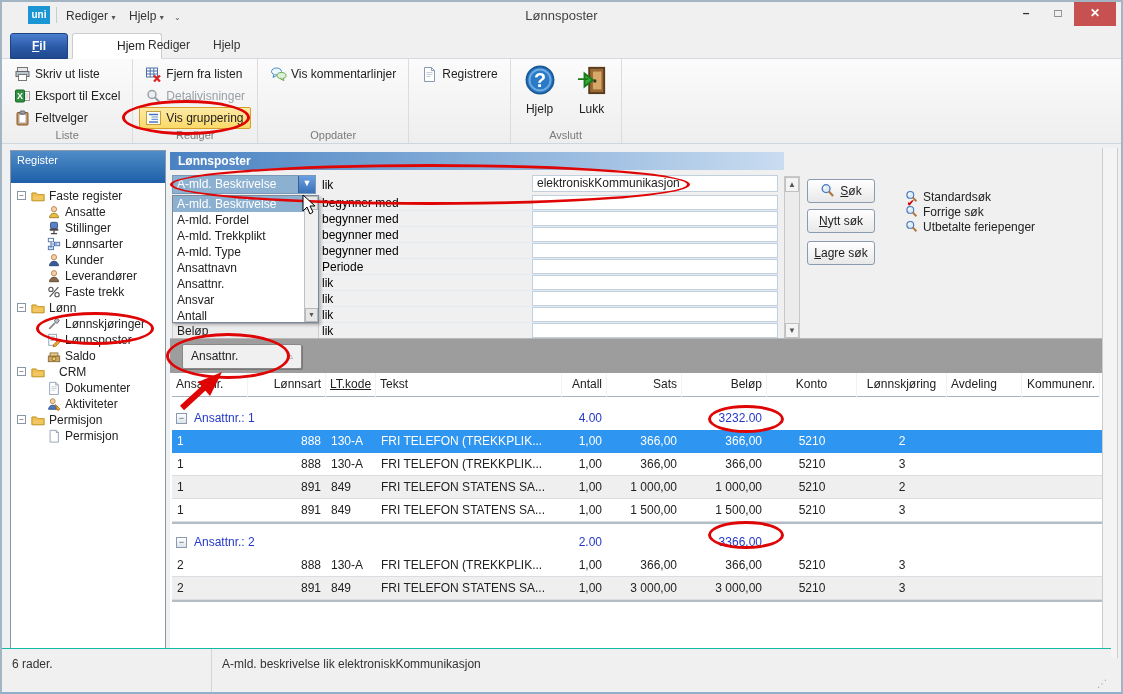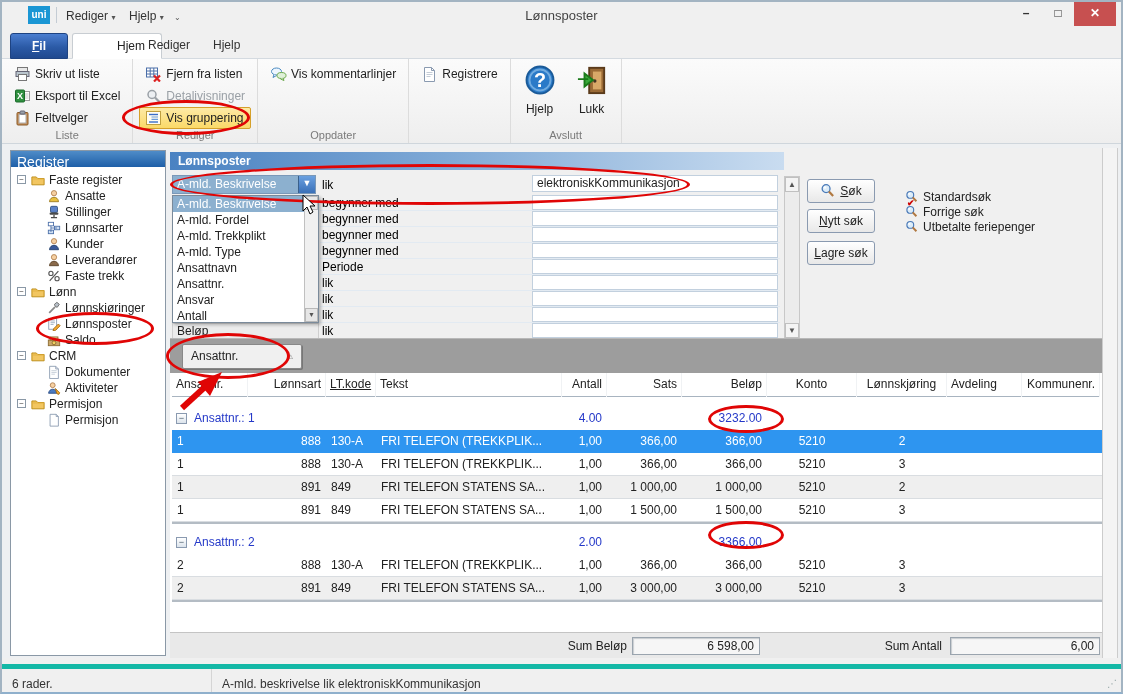--- a/index.html
+++ b/index.html
@@ -37,21 +37,21 @@
   .rbtn .ricon { width:17px; height:16px; margin-right:4px; flex:none; }
   .rbtn.hl { background:linear-gradient(#fdeaa6,#fbd968); border:1px solid #d5a02a; }
   .rbtn.dis { color:#9aa0a6; }
   .rgroup-big { display:flex; gap:6px; }
   .bigbtn { width:46px; text-align:center; padding-top:2px; }
   .bigbtn .bicon { display:inline-block; width:30px; height:30px; }
   .bigbtn .blabel { display:block; margin-top:4px; }
   
   .workspace { position:absolute; left:0; top:142px; right:0; bottom:34px; background:#eef0f2; }
   .sidebar { position:absolute; left:8px; top:6px; width:156px; bottom:2px; background:#fff; border:1px solid #8a98a6; }
-  .side-header { height:16px; background:linear-gradient(#4f8cc8,#1e5fa8); color:#fff; padding:3px 6px; font-size:14px; }
+  .side-header { height:32px; background:linear-gradient(#4f8cc8,#1e5fa8); color:#fff; padding:3px 6px; font-size:11px; }
   .tree { padding-top:5px; }
   .titem { position:relative; height:16px; line-height:16px; white-space:nowrap; cursor:default; }
   .titem .exp { position:absolute; left:6px; top:3px; width:9px; height:9px; border:1px solid #8a98a6;
                 background:#fff; font-size:8px; line-height:7px; text-align:center; color:#444; }
   .titem .ticon { position:absolute; top:1px; width:14px; height:14px; }
   .titem .tlabel { position:absolute; top:0; }
   
   .main { position:absolute; left:168px; top:4px; width:948px; bottom:2px; background:#fff; }
   .filter-area { position:absolute; left:0; top:0; width:932px; height:192px; background:#f0f0f0; }
   .panel-header { position:absolute; left:0; top:4px; width:614px; height:18px; color:#fff; font-weight:bold;
@@ -104,21 +104,21 @@
   .gsep { height:2px; background:#b4bcc4; }
   .ggap { height:7px; background:#fff; }
   
   .sumrow { position:absolute; left:0; top:484px; width:932px; height:26px; background:#e9e9e9; border-top:1px solid #c4c4c4; }
   .sumlabel { position:absolute; top:5px; height:17px; line-height:17px; text-align:right; color:#222; }
   .sumfield { position:absolute; top:4px; height:18px; background:#f6f6f6; border:1px solid #9aa4ae;
               box-shadow:inset 1px 1px 1px #c8ccd0; line-height:16px; text-align:right; padding:0 5px; }
   .vscroll { position:absolute; left:932px; top:0; width:16px; height:510px; background:#f4f4f4;
              border-left:1px solid #cccccc; border-right:1px solid #cccccc; }
   
-  .statusbar { position:absolute; left:0; bottom:0; right:0; height:28px; background:#f0f0f0; border-top:5px solid #14b8a6; }
+  .statusbar { position:absolute; left:0; bottom:0; right:10px; height:44px; background:#f0f0f0; border-top:1px solid #14b8a6; }
   .scell { position:absolute; top:0; height:100%; line-height:30px; padding:0 10px; color:#333; }
   .scell1 { left:0; width:210px; border-right:1px solid #d5d5d5; }
   .scell2 { left:210px; right:14px; }
   .grip { position:absolute; right:2px; bottom:2px; width:12px; height:12px; color:#9aa; font-size:10px; line-height:12px; }
   
   .anno { position:absolute; border:3px solid #e00505; border-radius:50%; pointer-events:none; z-index:40; }
   .annosvg { position:absolute; pointer-events:none; z-index:41; }
   .cursor { position:absolute; z-index:50; pointer-events:none; }
   u { text-decoration:underline; }
 </style>
@@ -336,21 +336,21 @@
                 <circle cx="8" cy="11.2" r="2.2" fill="#f0d060" stroke="#8a6a30"></circle>
               </svg></span>
             <span class="tlabel" style="left: 54px;">Saldo</span>
           </div>
           <div class="titem">
             <span class="exp">−</span>
             <span class="ticon" style="left: 20px;"><svg width="14" height="14" viewBox="0 0 16 16">
                 <path d="M1 4.5h5l1.8 1.8H15v7.2H1z" fill="#f2c661" stroke="#b8860b"></path>
                 <path d="M1 6.8h14" stroke="#e0b040"></path>
               </svg></span>
-            <span class="tlabel" style="left: 38px;">CRM</span>
+            <span class="tlabel" style="left: 48px;">CRM</span>
           </div>
           <div class="titem">
             <span class="ticon" style="left: 36px;"><svg width="14" height="14" viewBox="0 0 16 16">
                 <path d="M3 1.5h7l3 3v11H3z" fill="#fff" stroke="#8a9ab0"></path>
                 <path d="M10 1.5v3h3" fill="none" stroke="#8a9ab0"></path>
                 <path d="M5 6.5h6M5 8.5h6M5 10.5h4" stroke="#c4ccd6"></path>
               </svg></span>
             <span class="tlabel" style="left: 54px;">Dokumenter</span>
           </div>
           <div class="titem">
@@ -578,26 +578,20 @@
             <div class="tcell" style="width: 75px; text-align: right;">3 000,00</div>
             <div class="tcell" style="width: 85px; text-align: right;">3 000,00</div>
             <div class="tcell" style="width: 90px; text-align: center;">5210</div>
             <div class="tcell" style="width: 90px; text-align: center;">3</div>
             <div class="tcell" style="width: 75px; text-align: left;"></div>
             <div class="tcell" style="width: 78px; text-align: right;"></div>
           </div>
           <div class="gsep"></div>
         </div>
 
-      <div class="sumrow">
-        <div class="sumlabel" style="left:390px; width:67px;">Sum Beløp</div>
-        <div class="sumfield" style="left:462px; width:128px;">6 598,00</div>
-        <div class="sumlabel" style="left:700px; width:72px;">Sum Antall</div>
-        <div class="sumfield" style="left:780px; width:150px;">6,00</div>
-      </div>
 
       <div class="vscroll"></div>
     </div>
   </div>
 
   <div class="statusbar">
     <div class="scell scell1">6 rader.</div>
     <div class="scell scell2">A-mld. beskrivelse lik elektroniskKommunikasjon</div>
     <div class="grip">⋰</div>
   </div>

